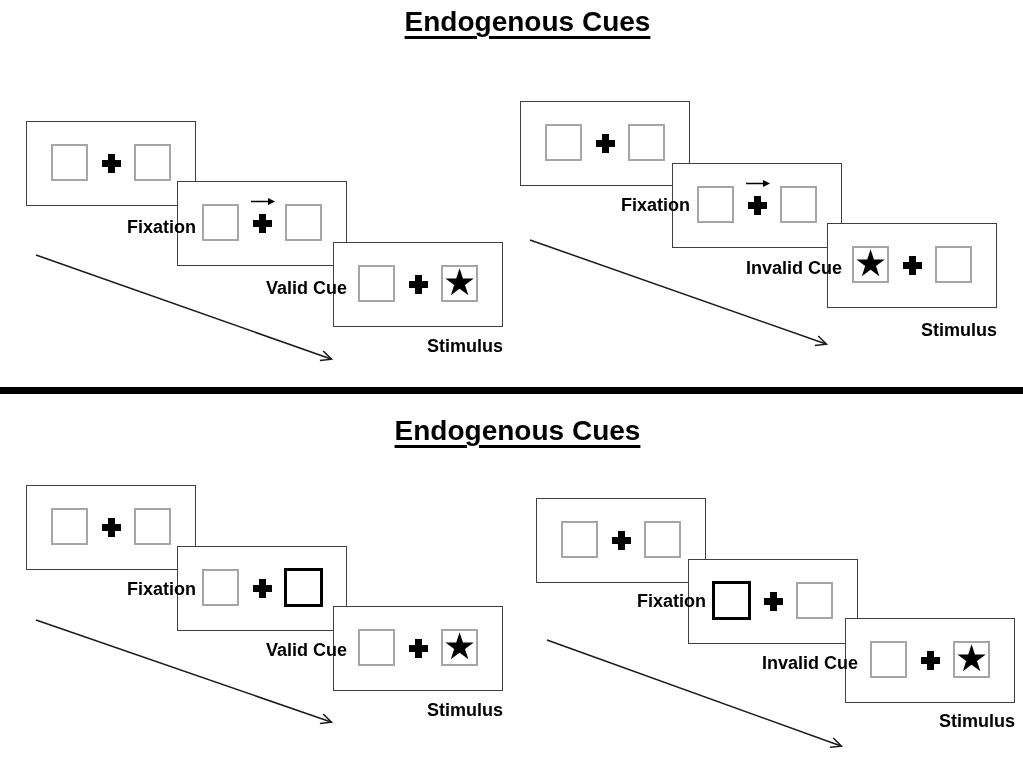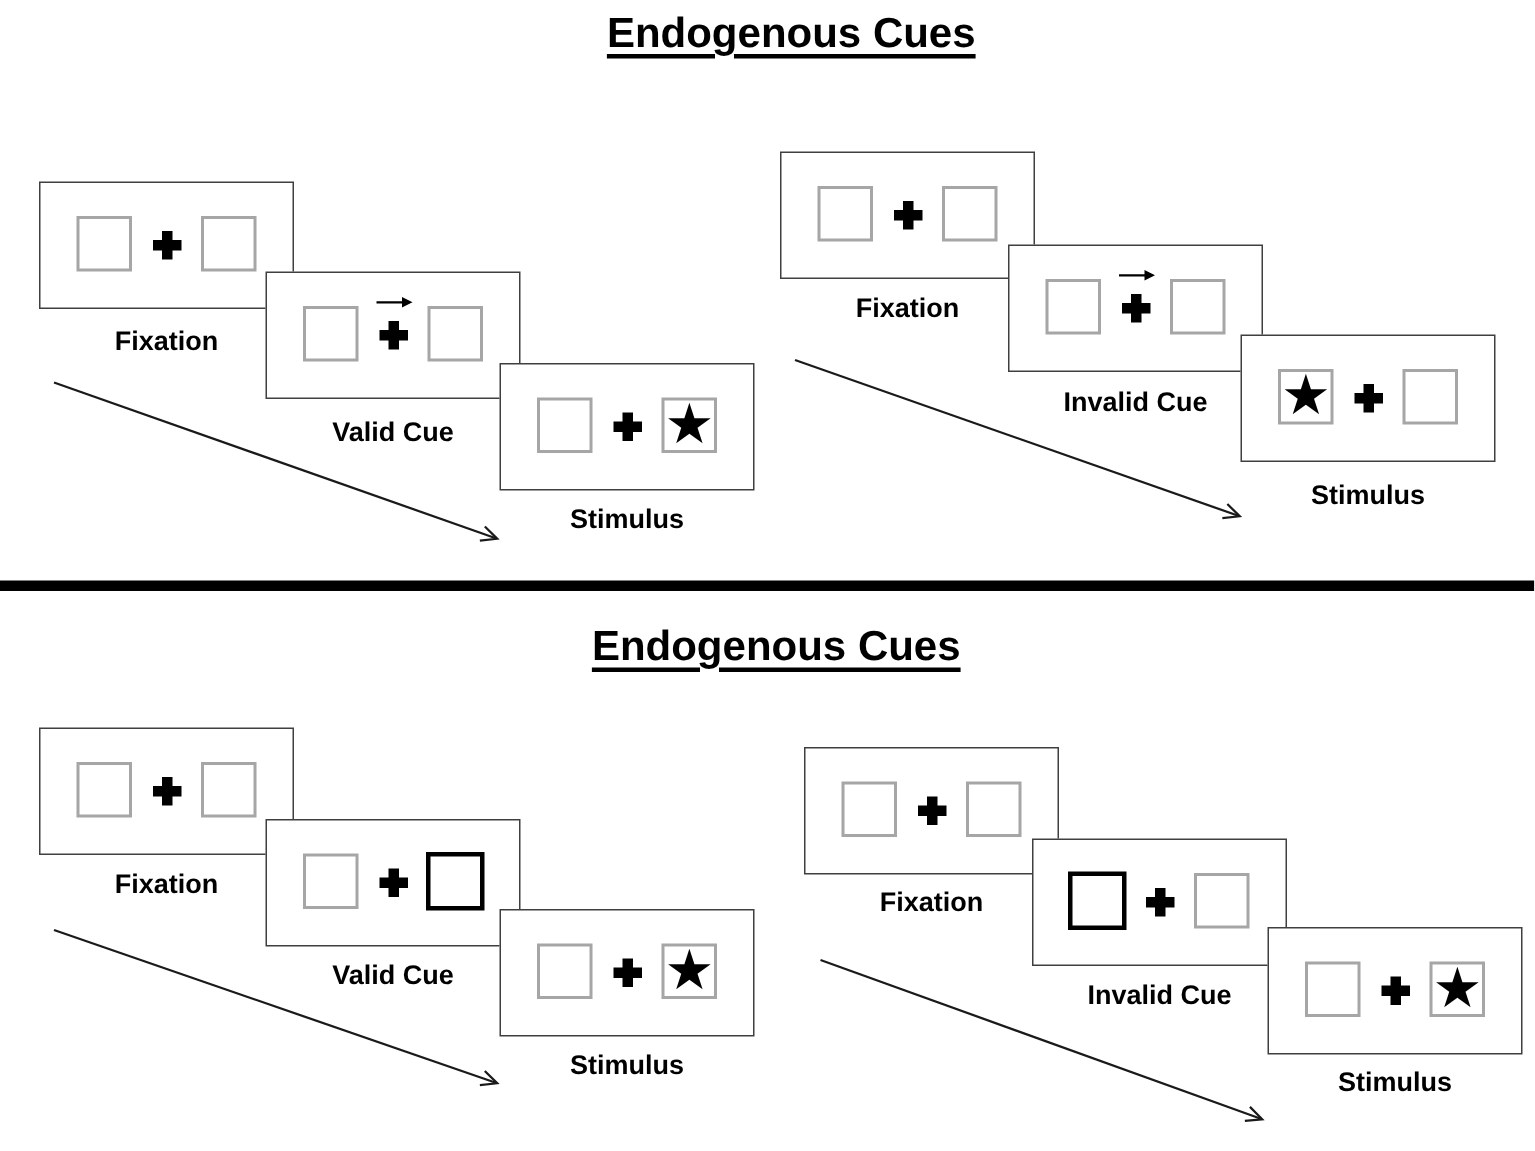--- a/index.html
+++ b/index.html
@@ -29,21 +29,21 @@
   .sq.cue{border:3px solid #000;top:21px;}
   .sq.cue.l{left:23px;}
   .sq.cue.r{left:106px;}
   .sq.star-box{display:flex;align-items:center;justify-content:center;}
   .star{font-size:37px;line-height:1;transform:translateY(-1px);color:#000;}
   .plus{position:absolute;left:75px;top:32px;width:19px;height:19px;}
   .plus::before{content:"";position:absolute;left:0;top:6px;width:19px;height:7px;background:#000;}
   .plus::after{content:"";position:absolute;left:6px;top:0;width:7px;height:19px;background:#000;}
   .cue-arrow{position:absolute;left:72px;top:14px;}
   .plabel{
-    position:absolute;width:170px;text-align:center;
+    position:absolute;width:170px;text-align:right;
     font-size:18px;font-weight:bold;z-index:2;
   }
   
   .pA1{left:26px;top:121px;}  .pA2{left:177px;top:181px;}  .pA3{left:333px;top:242px;}
   .pB1{left:520px;top:101px;} .pB2{left:672px;top:163px;}  .pB3{left:827px;top:223px;}
   .pC1{left:26px;top:485px;}  .pC2{left:177px;top:546px;}  .pC3{left:333px;top:606px;}
   .pD1{left:536px;top:498px;} .pD2{left:688px;top:559px;}  .pD3{left:845px;top:618px;}
   .lA1{left:26px;top:217px;}  .lA2{left:177px;top:278px;}  .lA3{left:333px;top:336px;}
   .lB1{left:520px;top:195px;} .lB2{left:672px;top:258px;}  .lB3{left:827px;top:320px;}
   .lC1{left:26px;top:579px;}  .lC2{left:177px;top:640px;}  .lC3{left:333px;top:700px;}

